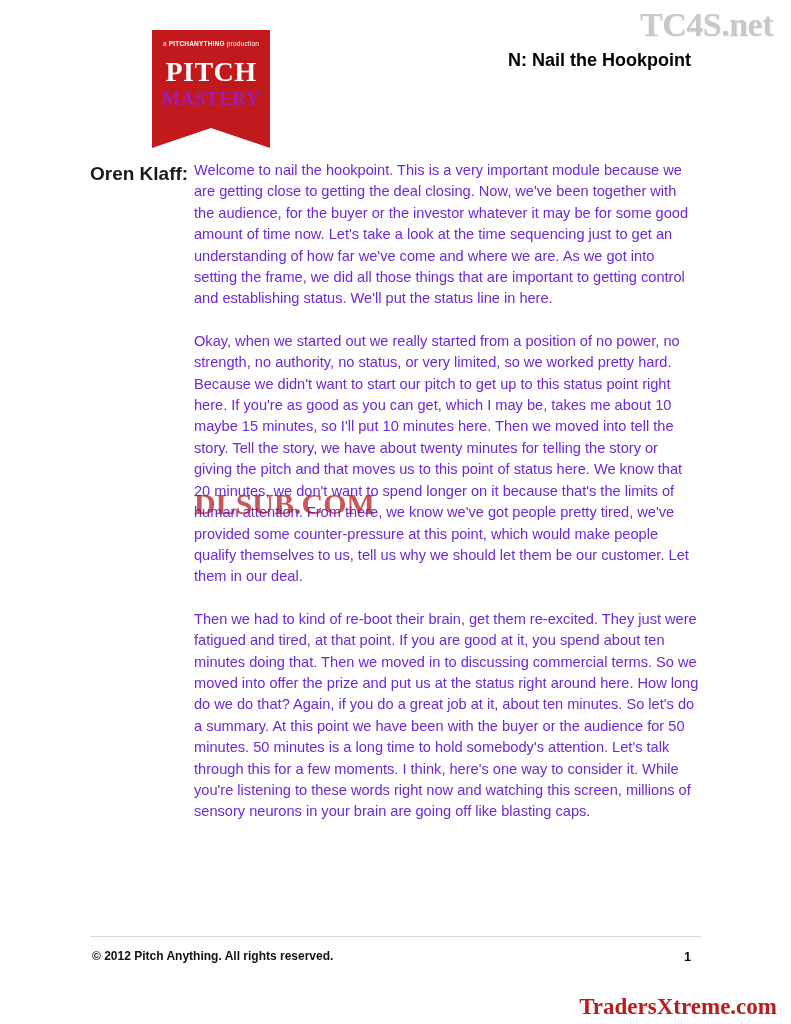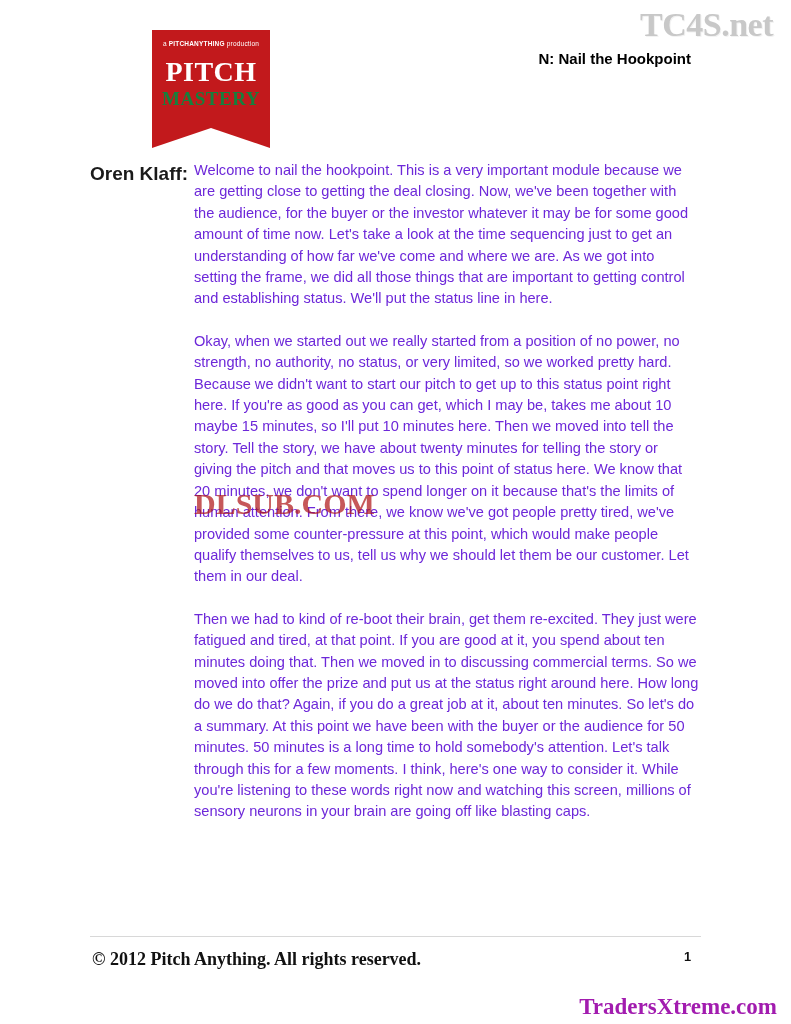--- a/index.html
+++ b/index.html
@@ -92,32 +92,32 @@
     font-weight: bold;
     font-size: 28px;
     letter-spacing: 0.5px;
   }
   .logo-word2 {
     position: absolute;
     top: 58px;
     left: 0;
     width: 118px;
     text-align: center;
-    color: #15803d;
+    color: #a21caf;
     font-family: "Liberation Serif", serif;
     font-weight: bold;
     font-size: 19px;
     letter-spacing: 0.5px;
   }
 
   .module-title {
     position: absolute;
     right: 100px;
     top: 28px;
-    font-size: 15px;
+    font-size: 18px;
     font-weight: bold;
     color: #000;
     font-family: "Liberation Sans", sans-serif;
     padding-left: 8px;
   }
 
   
   .transcript {
     position: absolute;
     top: 160px;
@@ -168,42 +168,42 @@
     left: 90px;
     right: 90px;
     top: 936px;
     height: 1px;
     background: #d8d8d8;
   }
   .copyright {
     position: absolute;
     left: 92px;
     top: 949px;
-    font-size: 18px;
+    font-size: 12px;
     font-weight: bold;
     color: #111;
-    font-family: Liberation Serif, serif;
+    font-family: Liberation Sans, sans-serif;
   }
   .page-num {
     position: absolute;
     right: 100px;
     top: 949px;
     font-size: 12.8px;
     font-weight: bold;
     color: #111;
     font-family: "Liberation Sans", sans-serif;
   }
   .wm-bottom {
     position: absolute;
     right: 14px;
     bottom: 4px;
     font-family: "Liberation Serif", serif;
     font-weight: bold;
     font-size: 23px;
-    color: #a21caf;
+    color: #b91c1c;
     letter-spacing: 0px;
   }
 </style>
 </head>
 <body>
 
 <div class="page">
 
   <div class="wm-top">TC4S.net</div>
 

